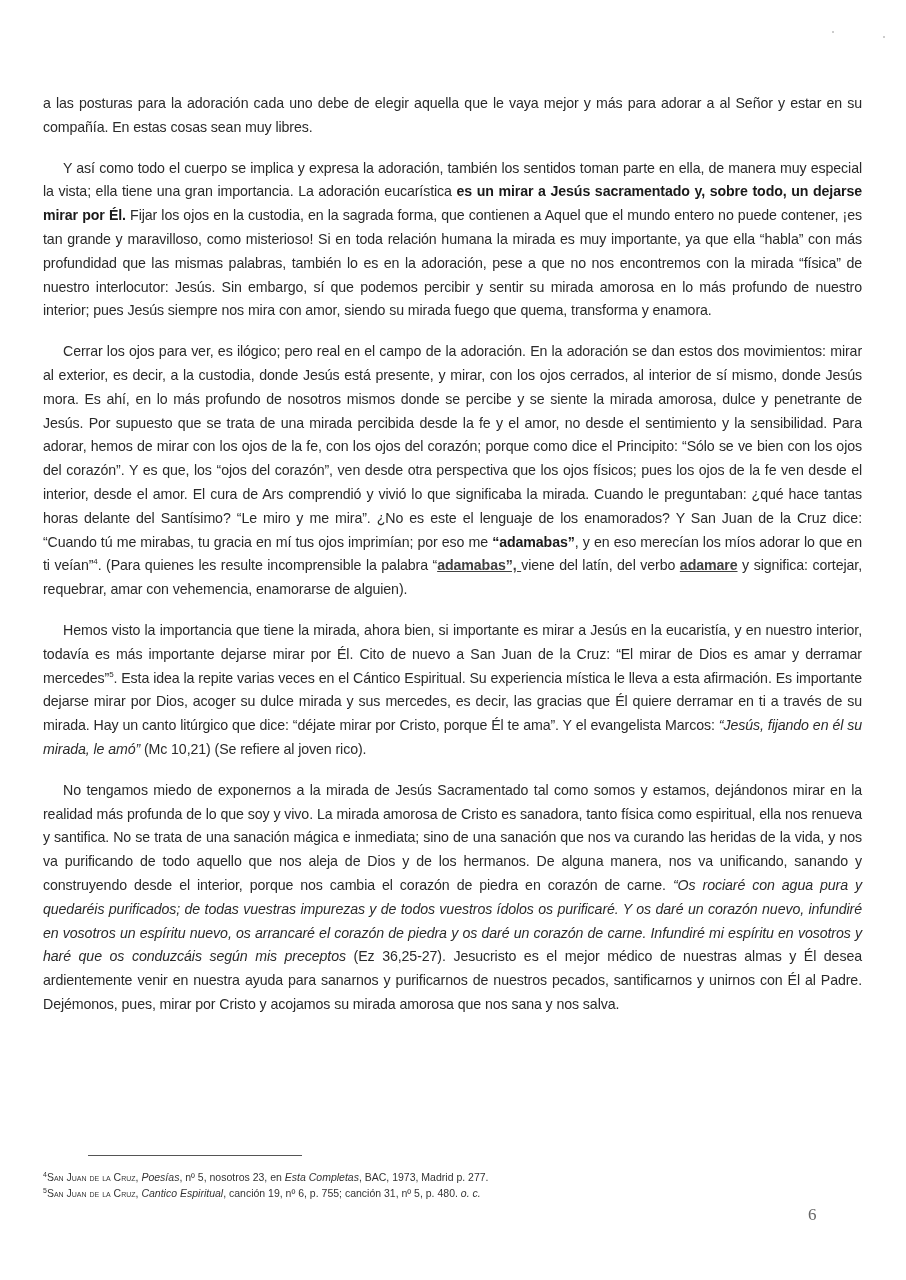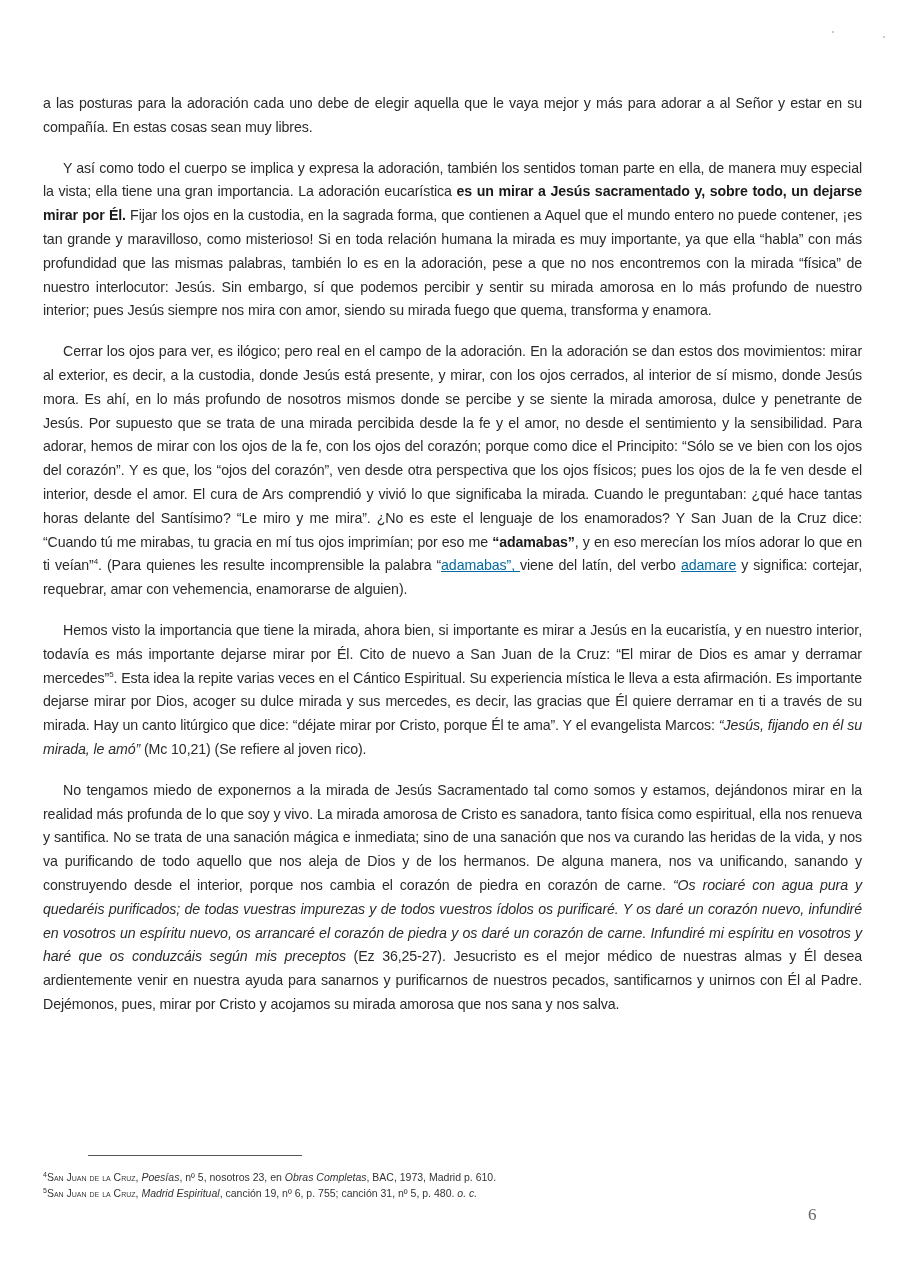--- a/index.html
+++ b/index.html
@@ -6,21 +6,21 @@
   body { width: 906px; height: 1280px; position: relative; overflow: hidden; }
   .page {
     position: absolute; left: 43px; top: 92px; width: 819px;
     font-family: "Liberation Sans", "DejaVu Sans", sans-serif;
     font-size: 14.2px; line-height: 23.8px; color: #2a2a2a;
     text-align: justify; letter-spacing: -0.1px;
   }
   .para { margin: 0 0 17px 0; }
   .para.indent { text-indent: 20px; }
   .bold { font-weight: bold; color: #1a1a1a; }
-  .bu { font-weight: normal; text-decoration: underline; color: #0369a1; }
+  .bu { font-weight: bold; text-decoration: underline; color: #404040; }
   .it { font-style: italic; }
   sup { font-size: 8px; line-height: 0; vertical-align: super; }
   .fn-rule {
     position: absolute; left: 88px; top: 1155px; width: 214px;
     border-top: 1px solid #555;
   }
   .footnotes {
     position: absolute; left: 43px; top: 1169px; width: 800px;
     font-family: "Liberation Sans", "DejaVu Sans", sans-serif;
     font-size: 10.5px; line-height: 16px; color: #333;
@@ -50,17 +50,17 @@
 
   <p class="para indent"><span>Hemos visto la importancia que tiene la mirada, ahora bien, si importante es mirar a Jesús en la eucaristía, y en nuestro interior, todavía es más importante dejarse mirar por Él. Cito de nuevo a San Juan de la Cruz: “El mirar de Dios es amar y derramar mercedes”</span><sup>5</sup><span>. Esta idea la repite varias veces en el Cántico Espiritual. Su experiencia mística le lleva a esta afirmación. Es importante dejarse mirar por Dios, acoger su dulce mirada y sus mercedes, es decir, las gracias que Él quiere derramar en ti a través de su mirada. Hay un canto litúrgico que dice: “déjate mirar por Cristo, porque Él te ama”. Y el evangelista Marcos: </span><span class="it">“Jesús, fijando en él su mirada, le amó”</span><span> (Mc 10,21) (Se refiere al joven rico).</span></p>
 
   <p class="para indent"><span>No tengamos miedo de exponernos a la mirada de Jesús Sacramentado tal como somos y estamos, dejándonos mirar en la realidad más profunda de lo que soy y vivo. La mirada amorosa de Cristo es sanadora, tanto física como espiritual, ella nos renueva y santifica. No se trata de una sanación mágica e inmediata; sino de una sanación que nos va curando las heridas de la vida, y nos va purificando de todo aquello que nos aleja de Dios y de los hermanos. De alguna manera, nos va unificando, sanando y construyendo desde el interior, porque nos cambia el corazón de piedra en corazón de carne. </span><span class="it">“Os rociaré con agua pura y quedaréis purificados; de todas vuestras impurezas y de todos vuestros ídolos os purificaré. Y os daré un corazón nuevo, infundiré en vosotros un espíritu nuevo, os arrancaré el corazón de piedra y os daré un corazón de carne. Infundiré mi espíritu en vosotros y haré que os conduzcáis según mis preceptos</span><span> (Ez 36,25-27). Jesucristo es el mejor médico de nuestras almas y Él desea ardientemente venir en nuestra ayuda para sanarnos y purificarnos de nuestros pecados, santificarnos y unirnos con Él al Padre. Dejémonos, pues, mirar por Cristo y acojamos su mirada amorosa que nos sana y nos salva.</span></p>
 
 </div>
 
 <div class="fn-rule"></div>
 
 <div class="footnotes">
-  <div class="fn"><sup>4</sup><span class="sc">San Juan de la Cruz</span><span>, </span><span class="it">Poesías</span><span>, nº 5, nosotros 23, en </span><span class="it">Obras Completas</span><span>, BAC, 1973, Madrid p. 610.</span></div>
-  <div class="fn"><sup>5</sup><span class="sc">San Juan de la Cruz</span><span>, </span><span class="it">Madrid Espiritual</span><span>, canción 19, nº 6, p. 755; canción 31, nº 5, p. 480. </span><span class="it">o. c.</span><span></span></div>
+  <div class="fn"><sup>4</sup><span class="sc">San Juan de la Cruz</span><span>, </span><span class="it">Poesías</span><span>, nº 5, nosotros 23, en </span><span class="it">Esta Completas</span><span>, BAC, 1973, Madrid p. 277.</span></div>
+  <div class="fn"><sup>5</sup><span class="sc">San Juan de la Cruz</span><span>, </span><span class="it">Cantico Espiritual</span><span>, canción 19, nº 6, p. 755; canción 31, nº 5, p. 480. </span><span class="it">o. c.</span><span></span></div>
 </div>
 
 <div class="page-number">6</div>
 
 </body></html>

